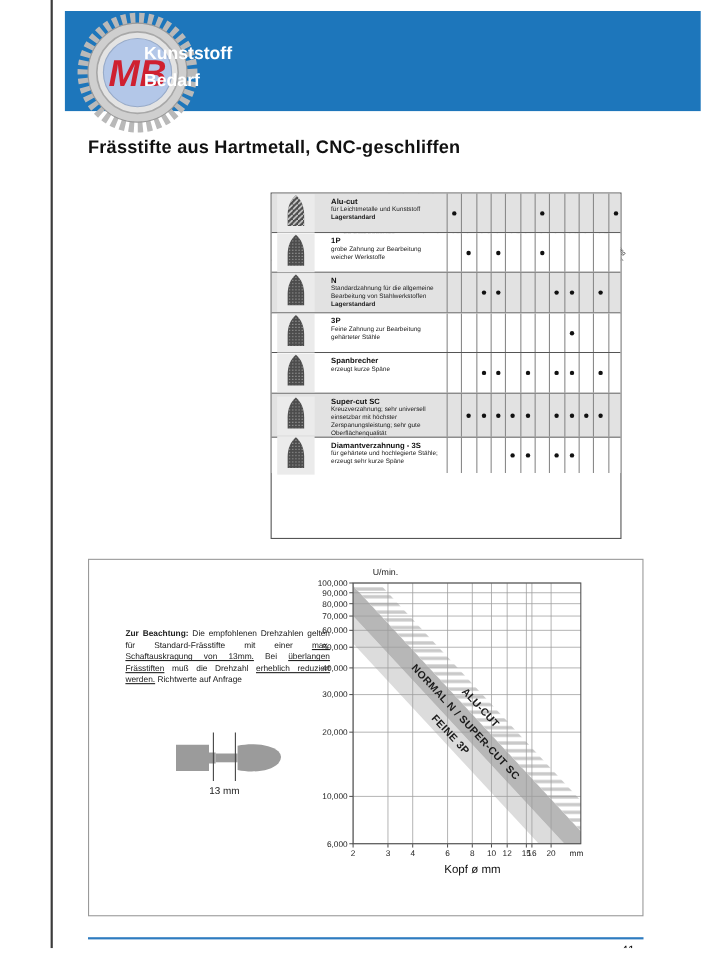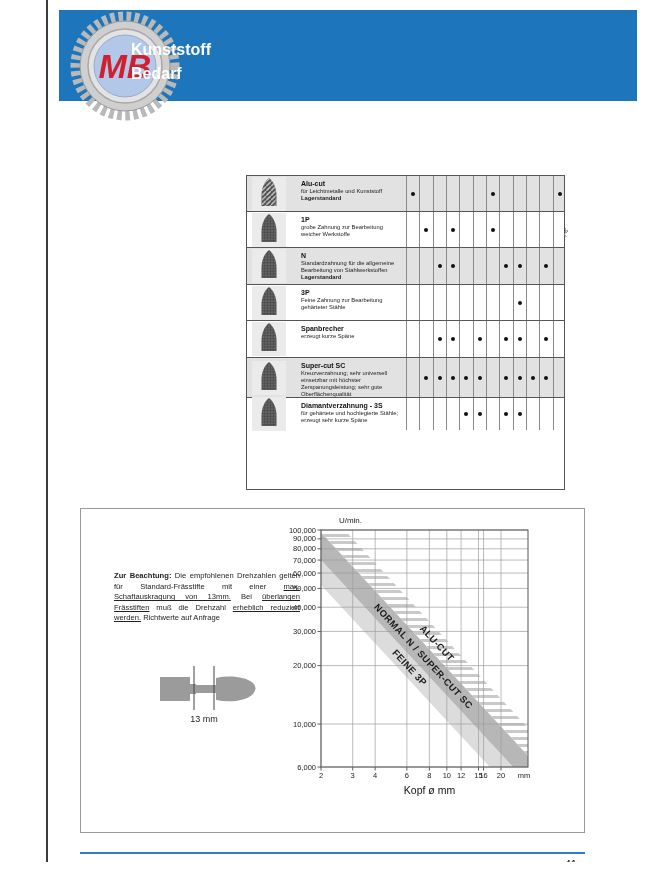--- a/index.html
+++ b/index.html
@@ -54,20 +54,21 @@
       <circle cx="58" cy="58" r="31" fill="#b3c7e8" stroke="#98abc9" stroke-width="1"></circle>
       <text x="58" y="70" text-anchor="middle" font-size="34" font-weight="bold" font-style="italic" fill="#cf2030">MB</text>
     </svg>
   </div>
 
   <div class="brand">
     <div>Kunststoff</div>
     <div>Bedarf</div>
   </div>
 
+  <h1 class="doc-title">Frässtifte aus Hartmetall, CNC-geschliffen</h1>
 
   <div class="ztable">
     <div class="ztable-header">
       <div class="ztable-title">Standardzahnungen:</div>
       <div class="ztable-sub">
         <div>zu bearbeitende</div>
         <div>Werkstoffe</div>
       </div>
       <div id="strips">
           <div class="strip-line" style="left: 159px;"></div>

